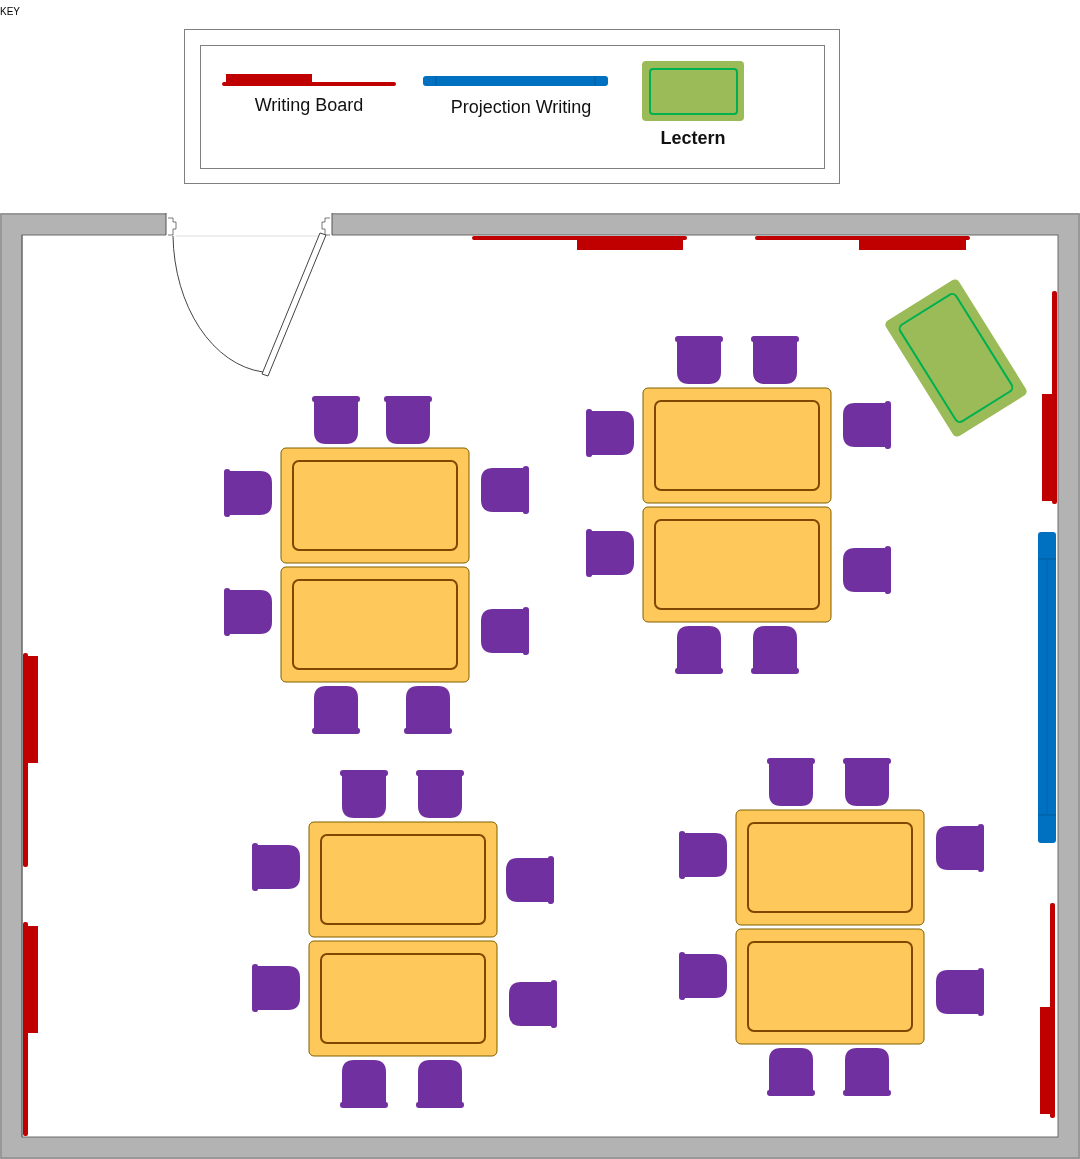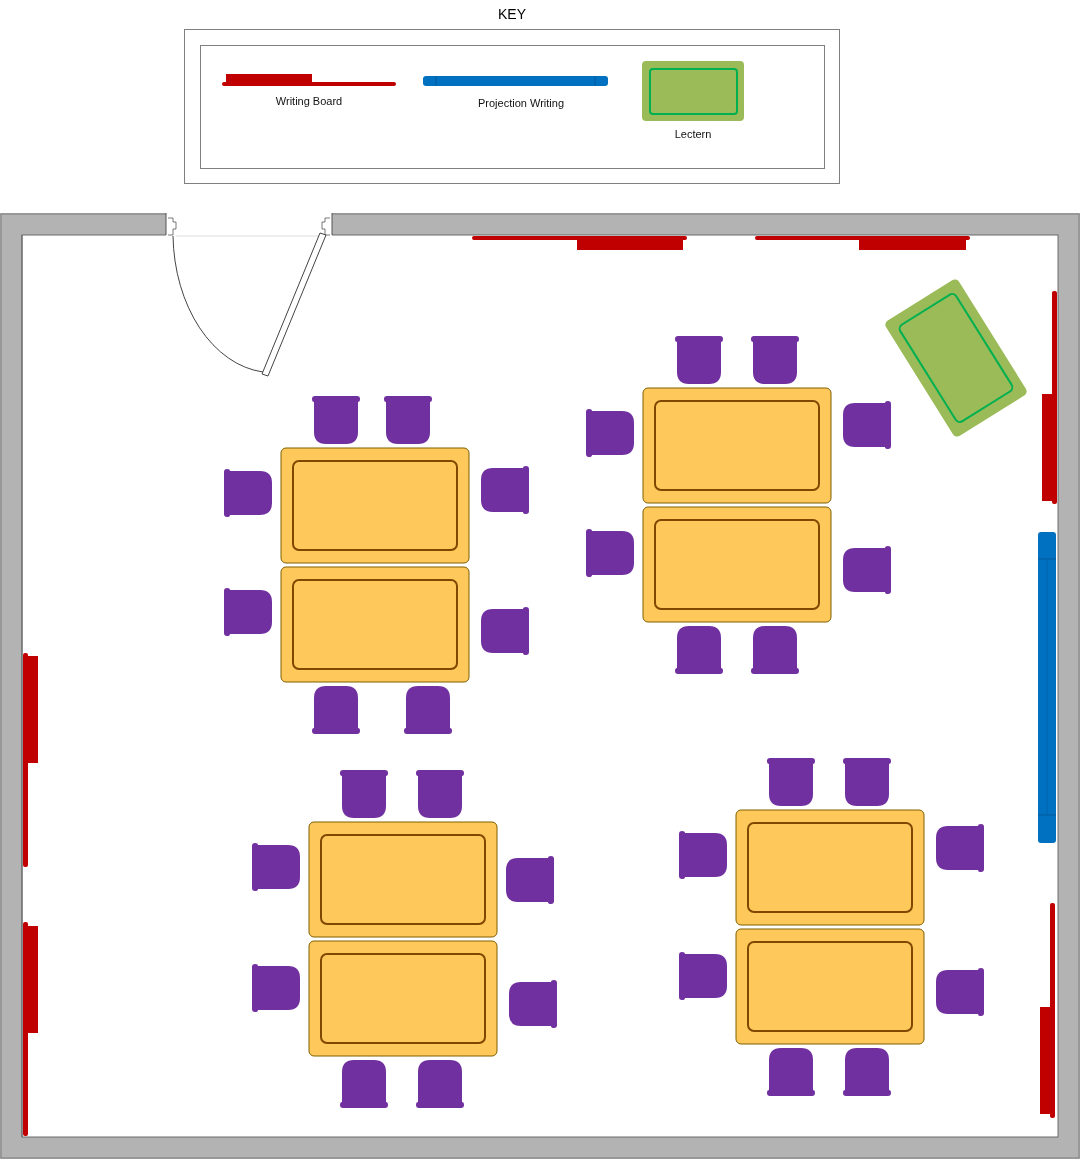--- a/index.html
+++ b/index.html
@@ -1,21 +1,21 @@
 <!DOCTYPE html>
 <html><head>
 <meta charset="utf-8">
 <style>
   html, body { margin: 0; padding: 0; background: #ffffff; }
   body { width: 1080px; height: 1159px; position: relative; overflow: hidden;
          font-family: "Liberation Sans", "DejaVu Sans", sans-serif; }
   #plan { position: absolute; left: 0; top: 0; }
-  .key-title { position: absolute; left: 0; width: 1024px; top: 6px; text-align: center;
-               font-size: 14px; color: #000; }
-  .key-label { position: absolute; font-size: 11px; color: #111; text-align: center; white-space: nowrap; }
+  .key-title { position: absolute; left: 0; width: 1024px; top: 6px; text-align: left;
+               font-size: 10px; color: #000; }
+  .key-label { position: absolute; font-size: 18px; color: #111; text-align: center; white-space: nowrap; }
   .key-outer { position: absolute; left: 184px; top: 29px; width: 656px; height: 155px;
                border: 1px solid #7f7f7f; box-sizing: border-box; }
   .key-inner { position: absolute; left: 200px; top: 45px; width: 625px; height: 124px;
                border: 1px solid #7f7f7f; box-sizing: border-box; }
 </style>
 </head>
 <body>
 
 <div class="key-title">KEY</div>
 <div class="key-outer"></div>
@@ -160,13 +160,13 @@
     <use href="#chair-left" x="679" y="952"></use>
     <use href="#chair-right" x="936" y="824"></use>
     <use href="#chair-right" x="936" y="968"></use>
     <use href="#chair-down" x="767" y="1048"></use>
     <use href="#chair-down" x="843" y="1048"></use>
   </g>
 </svg>
 
 <div class="key-label" style="left:250px; top:95px; width:118px;">Writing Board</div>
 <div class="key-label" style="left:446px; top:97px; width:150px;">Projection Writing</div>
-<div class="key-label" style="left:653px; top:128px; width:80px;">Lectern</div>
+<div class="key-label" style="left:653px; top:128px; width:80px;font-weight:bold;">Lectern</div>
 
 </body></html>

